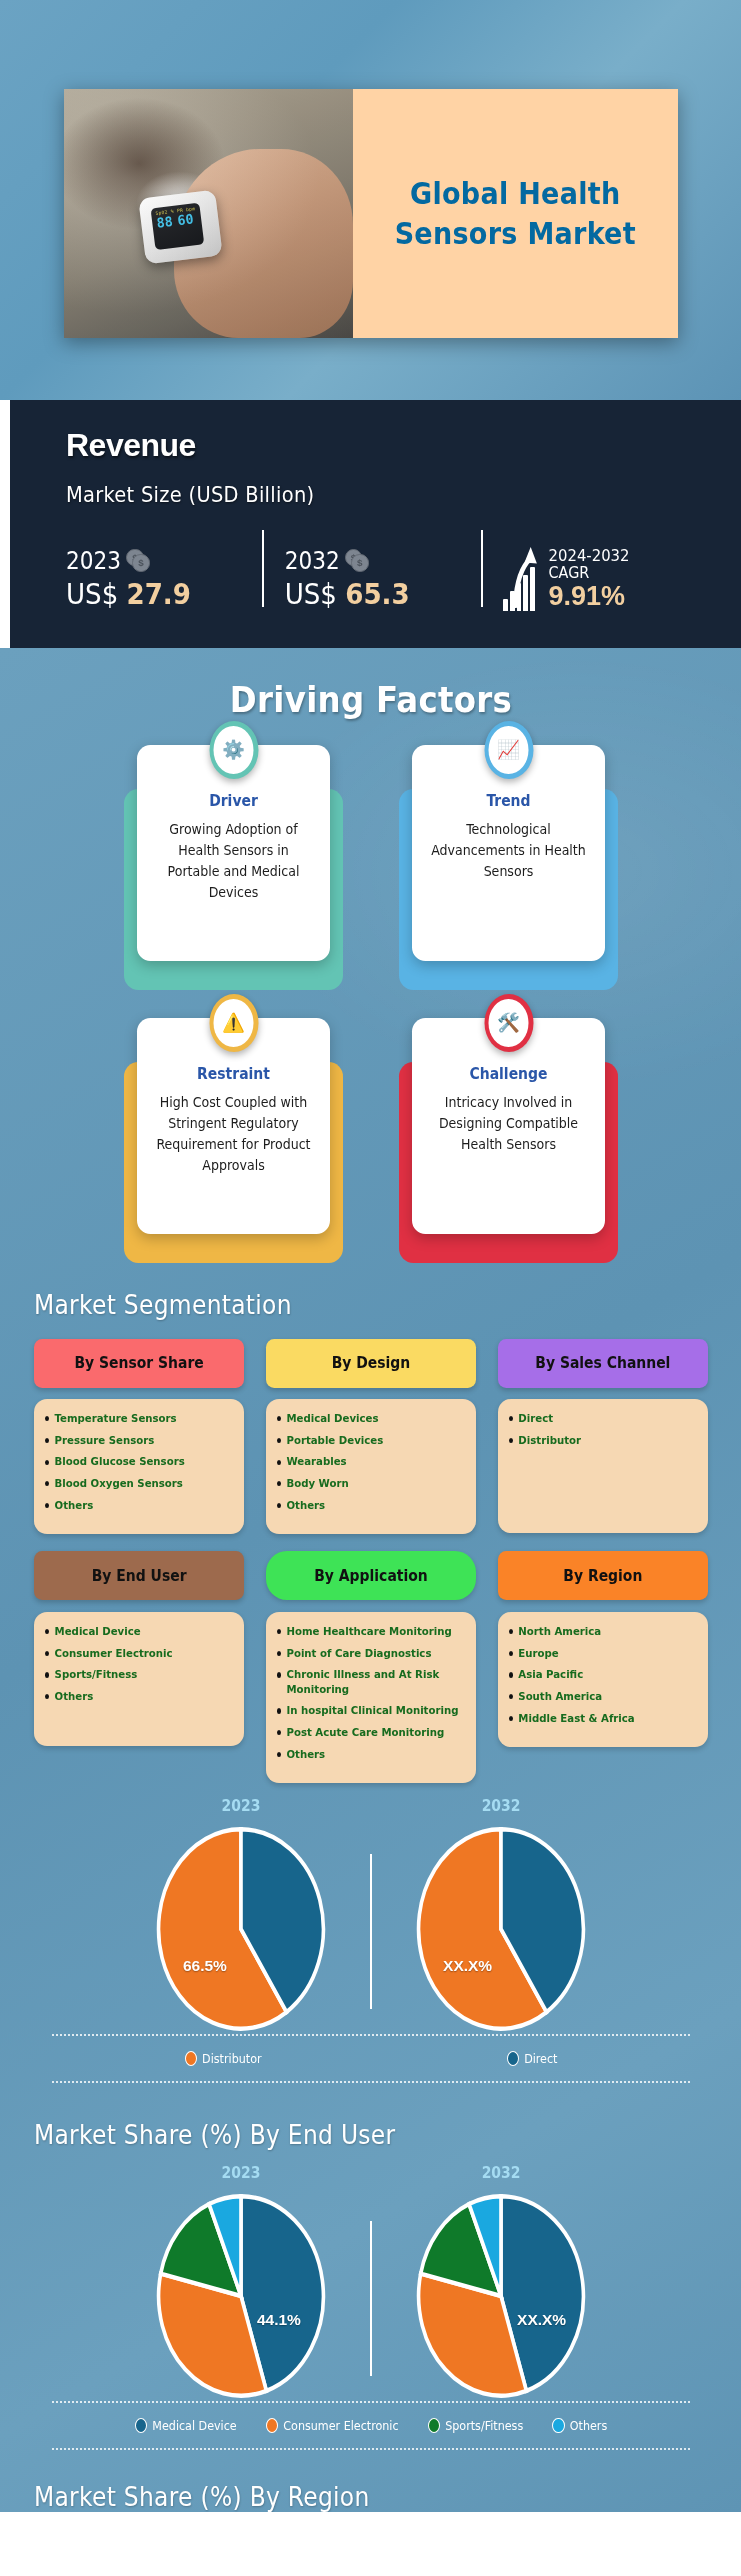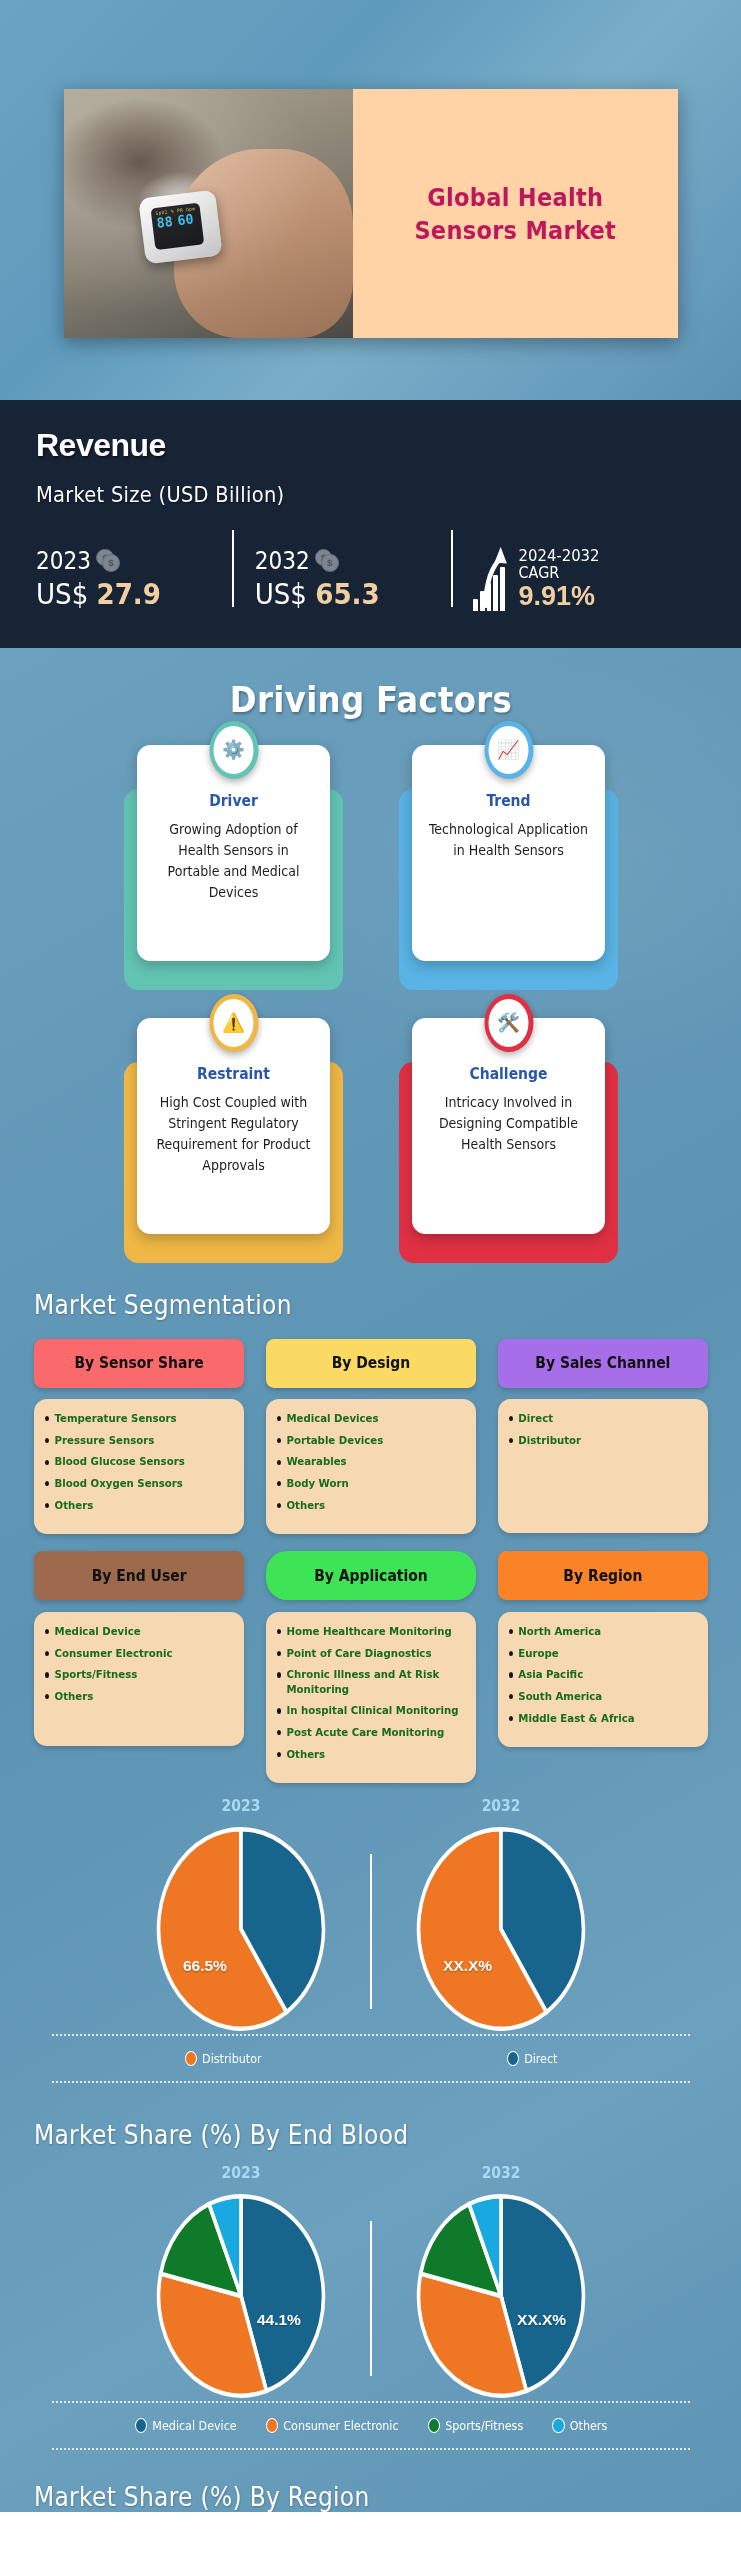--- a/index.html
+++ b/index.html
@@ -66,33 +66,34 @@
   .hero-title-panel {
     width: 53%;
     background: #ffd3a5;
     display: flex; align-items: center; justify-content: center;
     text-align: center;
     padding: 0 13.4px;
   }
   .hero-title {
     font-family: "DejaVu Sans Condensed", "Liberation Sans Narrow", "Liberation Sans", sans-serif;
     font-weight: bold;
-    font-size: 25px;
+    font-size: 30px;
     line-height: 1.32;
-    color: #be185d;
+    color: #0369a1;
     letter-spacing: 0.3px;
   }
 
   
   .revenue {
     background: #172436;
-    padding: 27px 36px 29px 36px;
+    padding: 27px 36px 29px 56px;
     color: #fff;
     position: relative;
     min-height: 248px;
+    margin-left: 10px;
   }
   .rev-title {
     font-size: 32px; font-weight: bold; letter-spacing: -0.5px;
     text-shadow: 1px 1.5px 2.6px rgba(0,0,0,.55);
   }
   .rev-sub {
     margin-top: 17.5px;
     font-family: "DejaVu Sans Condensed","Liberation Sans Narrow","Liberation Sans",sans-serif;
     font-size: 21.6px; font-weight: 300; letter-spacing: 0.3px;
     text-shadow: 0.5px 1px 2.1px rgba(0,0,0,.5);
@@ -371,21 +372,21 @@
         </div>
       </div>
 
       <div class="factor">
         <div class="factor-shadowtab" style="background:#59b3e4;"></div>
         <div class="factor-badge" style="background:#59b3e4;">
           <div class="factor-badge-inner">📈</div>
         </div>
         <div class="factor-card">
           <div class="factor-name">Trend</div>
-          <div class="factor-text">Technological Application in Health Sensors</div>
+          <div class="factor-text">Technological Advancements in Health Sensors</div>
         </div>
       </div>
     </div>
 
     <div class="factor-row" style="margin-top: 57px;">
       <div class="factor">
         <div class="factor-shadowtab" style="background:#efb745;"></div>
         <div class="factor-badge" style="background:#efb745;">
           <div class="factor-badge-inner">⚠️</div>
         </div>
@@ -523,21 +524,21 @@
         <span class="legend-dot" style="background:#ef7723;"></span>
         <span class="legend-text">Distributor</span>
       </div>
       <div class="legend-item">
         <span class="legend-dot" style="background:#17658c;"></span>
         <span class="legend-text">Direct</span>
       </div>
     </div>
     <div class="legend-rule"></div>
 
-    <h2 class="sec-title-left" style="padding-top:37px;">Market Share (%) By End Blood</h2>
+    <h2 class="sec-title-left" style="padding-top:37px;">Market Share (%) By End User</h2>
 
     <div class="pies">
       <div class="pie-col">
         <div class="pie-year">2023</div>
         <div class="pie-wrap">
           <svg width="170" height="206" viewBox="0 0 330 400" aria-hidden="true">
             <g transform="translate(165,200) scale(1,1.21)">
 
               <path d="M 0,-160 A 160,160 0 0 1 49.3,152.2 L 0,0 Z" fill="#17658c" stroke="#ffffff" stroke-width="7"></path>
 

